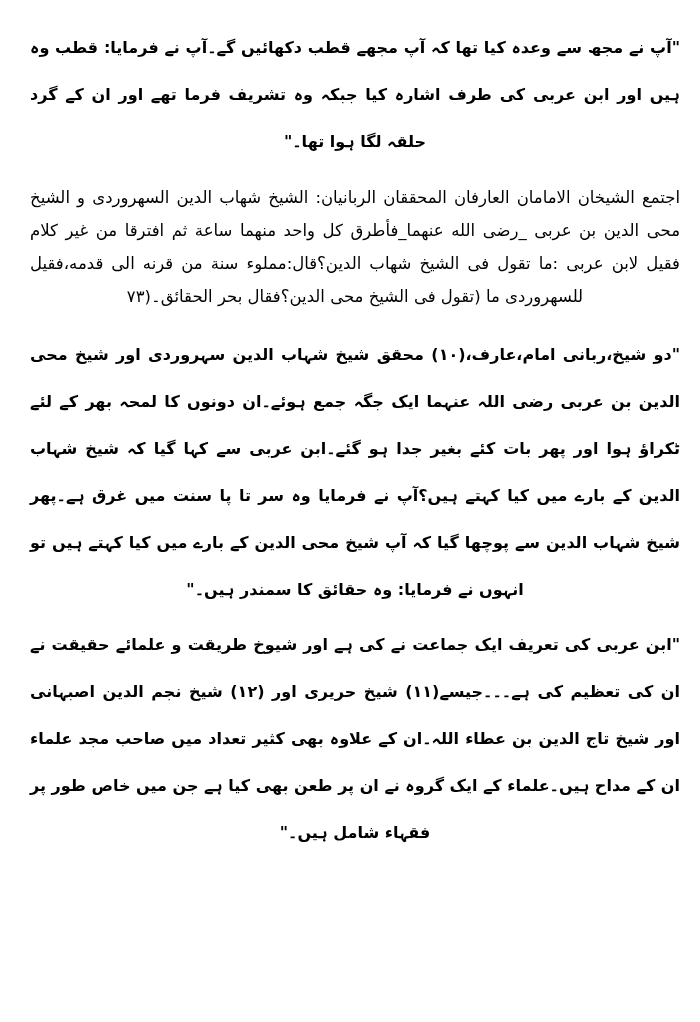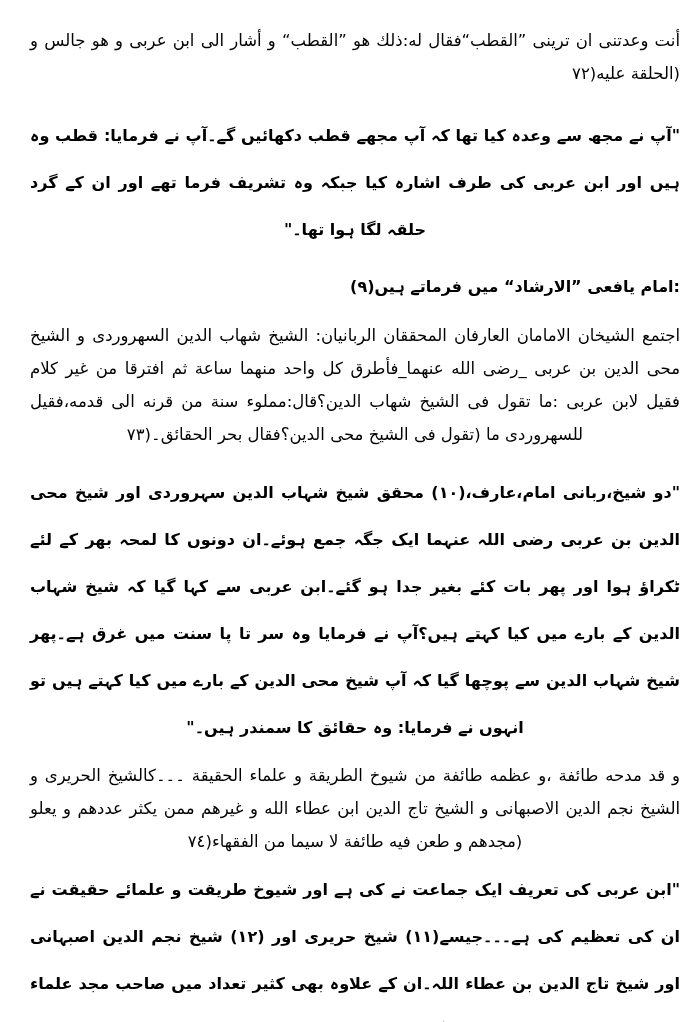--- a/index.html
+++ b/index.html
@@ -47,27 +47,24 @@
   }
   .mb22 { margin-bottom: 22px; }
   .mb16 { margin-bottom: 16px; }
   .mb10 { margin-bottom: 18px; }
   .mb8  { margin-bottom: 8px; }
 </style>
 </head>
 <body>
 
 <div class="page">
-  <p class="ar last-right mb22">أنت وعدتنى ان ترينى ”القطب“فقال له:ذلك هو ”القطب“ و أشار الى ابن عربى و هو جالس و (الحلقة عليه(٧٢</p>
 
   <p class="ur mb16">"آپ نے مجھ سے وعدہ کیا تھا کہ آپ مجھے قطب دکھائیں گے۔آپ نے فرمایا: قطب وہ ہیں اور ابن عربی کی طرف اشارہ کیا جبکہ وہ تشریف فرما تھے اور ان کے گرد حلقہ لگا ہوا تھا۔"</p>
 
-  <p class="ur heading">:امام یافعی ”الارشاد“ میں فرماتے ہیں(۹)</p>
 
   <p class="ar mb10">اجتمع الشيخان الامامان العارفان المحققان الربانيان: الشيخ شهاب الدين السهروردى و الشيخ محى الدين بن عربى _رضى الله عنهما_فأطرق كل واحد منهما ساعة ثم افترقا من غير كلام فقيل لابن عربى :ما تقول فى الشيخ شهاب الدين؟قال:مملوء سنة من قرنه الى قدمه،فقيل للسهروردى ما (تقول فى الشيخ محى الدين؟فقال بحر الحقائق۔(٧٣</p>
 
   <p class="ur mb8">"دو شیخ،ربانی امام،عارف،(۱۰) محقق شیخ شہاب الدین سہروردی اور شیخ محی الدین بن عربی رضی اللہ عنہما ایک جگہ جمع ہوئے۔ان دونوں کا لمحہ بھر کے لئے ٹکراؤ ہوا اور پھر بات کئے بغیر جدا ہو گئے۔ابن عربی سے کہا گیا کہ شیخ شہاب الدین کے بارے میں کیا کہتے ہیں؟آپ نے فرمایا وہ سر تا پا سنت میں غرق ہے۔پھر شیخ شہاب الدین سے پوچھا گیا کہ آپ شیخ محی الدین کے بارے میں کیا کہتے ہیں تو انہوں نے فرمایا: وہ حقائق کا سمندر ہیں۔"</p>
 
-  <p class="ar mb8">و قد مدحه طائفة ،و عظمه طائفة من شيوخ الطريقة و علماء الحقيقة ۔۔۔كالشيخ الحريرى و الشيخ نجم الدين الاصبهانى و الشيخ تاج الدين ابن عطاء الله و غيرهم ممن يكثر عددهم و يعلو (مجدهم و طعن فيه طائفة لا سيما من الفقهاء(٧٤</p>
 
   <p class="ur mb16">"ابن عربی کی تعریف ایک جماعت نے کی ہے اور شیوخ طریقت و علمائے حقیقت نے ان کی تعظیم کی ہے۔۔۔جیسے(۱۱) شیخ حریری اور (۱۲) شیخ نجم الدین اصبہانی اور شیخ تاج الدین بن عطاء اللہ۔ان کے علاوہ بھی کثیر تعداد میں صاحب مجد علماء ان کے مداح ہیں۔علماء کے ایک گروہ نے ان پر طعن بھی کیا ہے جن میں خاص طور پر فقہاء شامل ہیں۔"</p>
 
 </div>
 
 </body></html>

